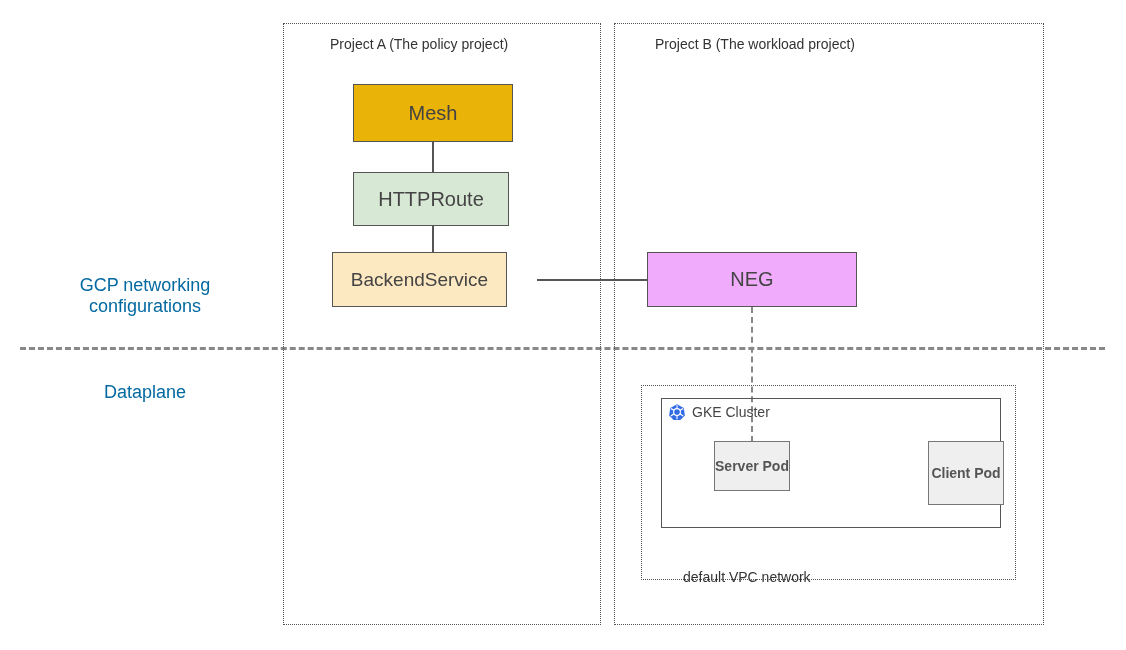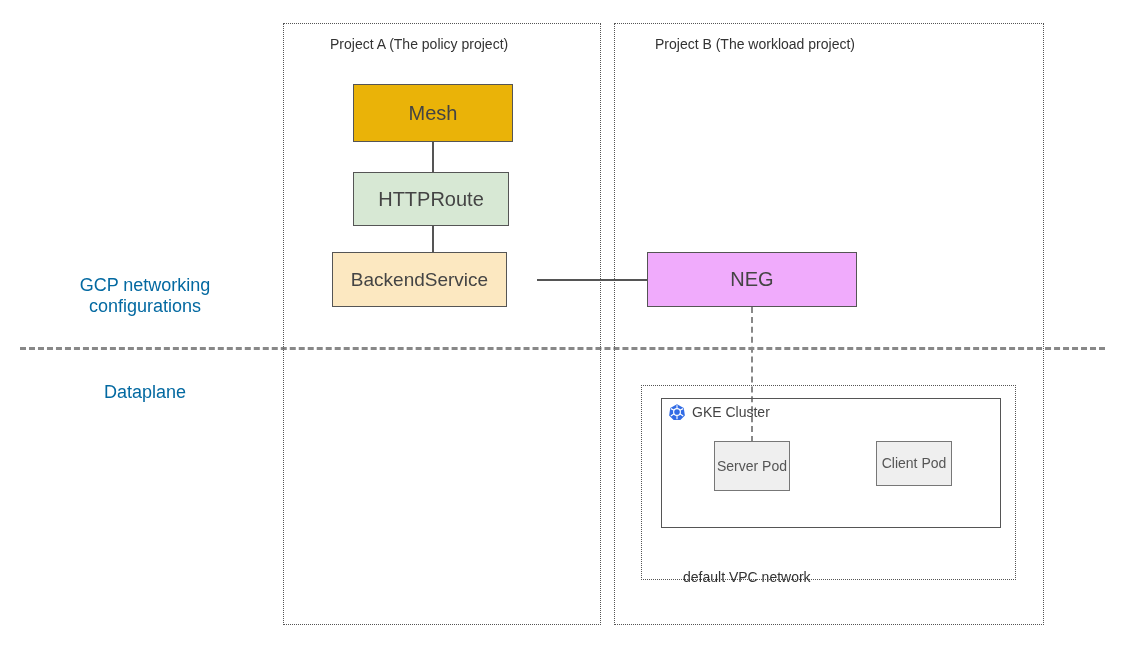--- a/index.html
+++ b/index.html
@@ -27,20 +27,21 @@
   .small-node {
     border: 1px solid #777;
     background: #efefef;
     display: flex;
     align-items: center;
     justify-content: center;
     text-align: center;
     font-size: 14px;
     line-height: 1.2;
     color:#555;
+    font-weight:bold;
   }
   .proj-label {
     font-size: 14px;
     color: #333;
   }
   .side-label {
     font-size: 18px;
     color: #0369a1;
     text-align: center;
   }
@@ -118,13 +119,13 @@
           <line x1="11" y1="13" x2="5" y2="10"></line>
         </g>
       </svg>
     </span>
     <span class="gke-label">GKE Cluster</span>
   </div>
 </div>
 
 <div class="abs small-node" style="left:714px; top:441px; width:76px; height:50px;">Server Pod</div>
 
-<div class="abs small-node" style="left:876px; top:441px; width:76px; height:45px;">Client Pod</div>
+<div class="abs small-node" style="left:928px; top:441px; width:76px; height:64px;">Client Pod</div>
 
 </body></html>

